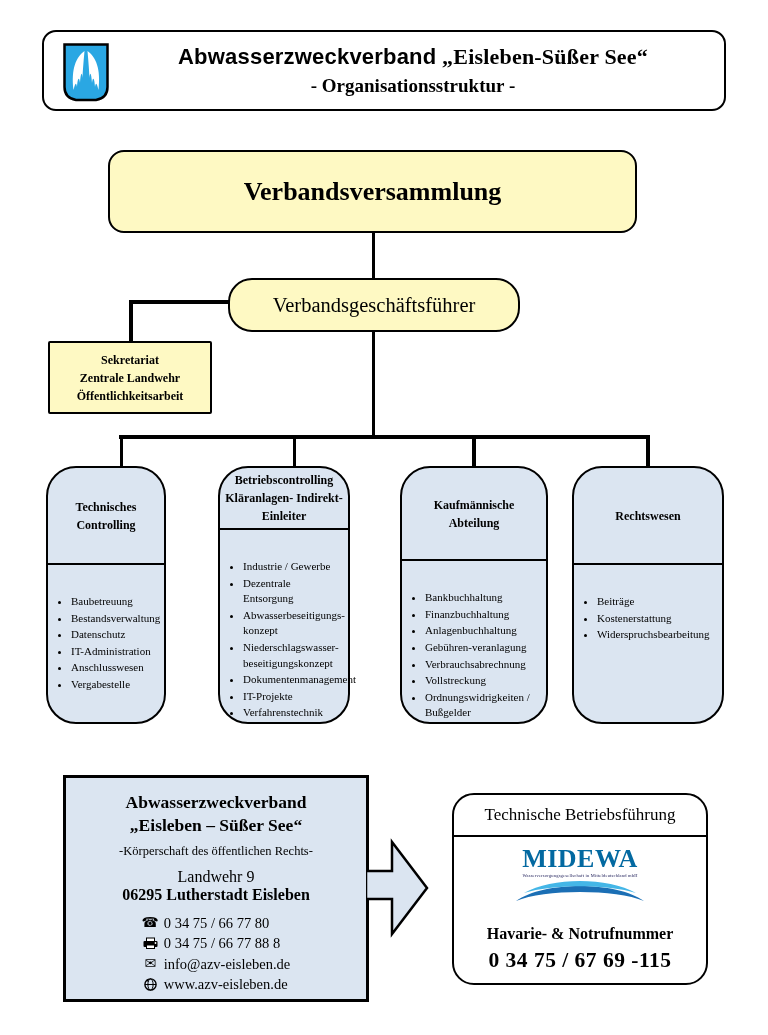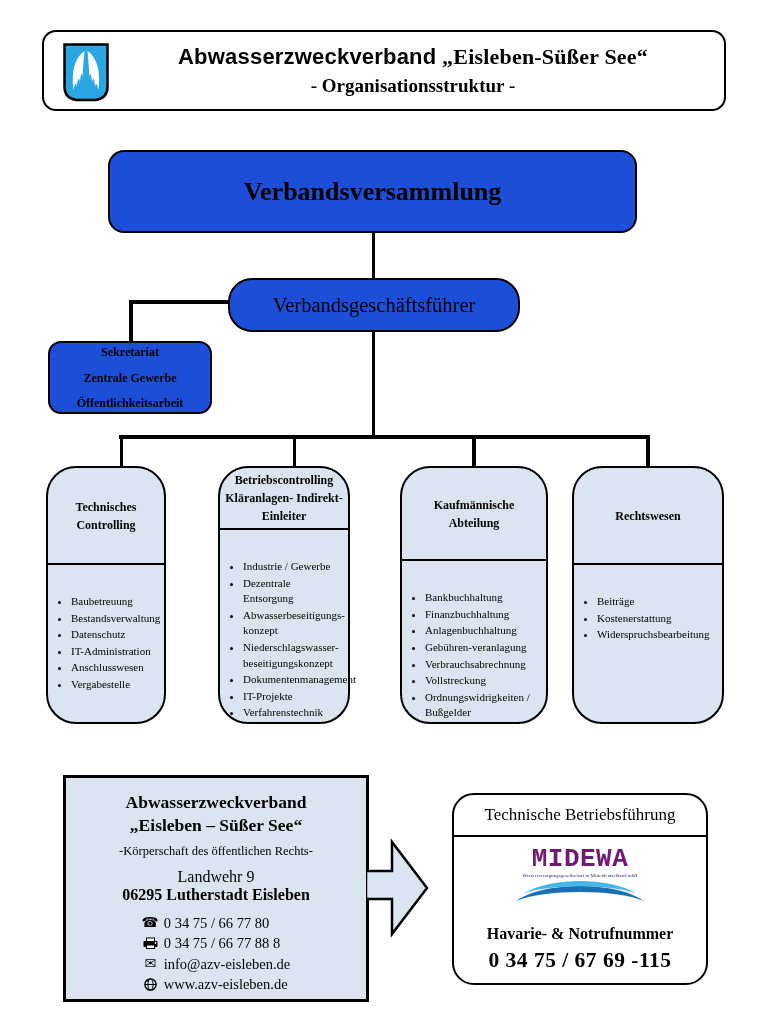--- a/index.html
+++ b/index.html
@@ -19,30 +19,30 @@
   }
   .logo-wrap { position:absolute; left:19px; top:11px; width:46px; height:59px; }
   .header-titles { flex:1; text-align:center; padding-left:58px; }
   .title-line { font-size:22px; font-weight:bold; letter-spacing:.2px; }
   .title-sans { font-family:"Liberation Sans", sans-serif; }
   .title-serif { font-family:"Liberation Serif", serif; }
   .subtitle { font-size:19px; font-weight:bold; margin-top:5px; font-family:"Liberation Serif", serif; }
 
   
   .org-box {
-    background:#1d4ed8; border:2.5px solid #000;
+    background:#fef9c3; border:2.5px solid #000;
     display:flex; flex-direction:column; align-items:center; justify-content:center;
     text-align:center;
   }
   .assembly { left:108px; top:150px; width:529px; height:83px; border-radius:16px;
               font-size:26px; font-weight:bold; }
   .director { left:228px; top:278px; width:292px; height:54px; border-radius:24px;
               font-size:20.5px; }
-  .secretariat { left:48px; top:341px; width:164px; height:73px; border-radius:13px;
-                 font-size:12px; font-weight:bold; line-height:1.5;justify-content:space-between; }
+  .secretariat { left:48px; top:341px; width:164px; height:73px; border-radius:2px;
+                 font-size:12px; font-weight:bold; line-height:1.5; }
 
   .conn { background:#000; }
 
   
   .dept {
     top:466px; height:258px; background:#dbe5f1; border:2.5px solid #000;
     border-radius:30px; display:flex; flex-direction:column;
   }
   .dept-1 { left:46px;  width:120px; }
   .dept-2 { left:218px; width:132px; }
@@ -80,22 +80,22 @@
     left:452px; top:793px; width:256px; height:192px;
     background:#fff; border:2.5px solid #000; border-radius:22px;
     overflow:hidden; text-align:center;
   }
   .operator-title {
     height:42px; display:flex; align-items:center; justify-content:center;
     font-size:17px; border-bottom:2px solid #000;
   }
   .midewa { margin-top:9px; }
   .midewa-word {
-    font-family:Liberation Mono, monospace; font-weight:bold; font-size:26px;
-    color:#701a75; letter-spacing:.5px; line-height:1;
+    font-family:Liberation Serif, serif; font-weight:bold; font-size:26px;
+    color:#0369a1; letter-spacing:.5px; line-height:1;
   }
   .midewa-tag { font-size:4.5px; color:#20205a; letter-spacing:.2px; margin-top:1px; }
   .emergency-label { font-size:16px; font-weight:bold; margin-top:14px; }
   .emergency-number { font-size:21.5px; font-weight:bold; margin-top:5px; letter-spacing:.5px; }
 </style>
 </head>
 <body>
 
 <div class="page">
 
@@ -133,21 +133,21 @@
   <div class="abs org-box assembly">
     <span>Verbandsversammlung</span>
   </div>
 
   <div class="abs org-box director">
     <span>Verbandsgeschäftsführer</span>
   </div>
 
   <div class="abs org-box secretariat">
       <div class="sek-line">Sekretariat</div>
-      <div class="sek-line">Zentrale Gewerbe</div>
+      <div class="sek-line">Zentrale Landwehr</div>
       <div class="sek-line">Öffentlichkeitsarbeit</div>
     </div>
 
   <div class="abs dept dept-1">
     <div class="dept-head">
         <div>Technisches</div>
         <div>Controlling</div>
       </div>
     <div class="dept-body">
       <ul>

